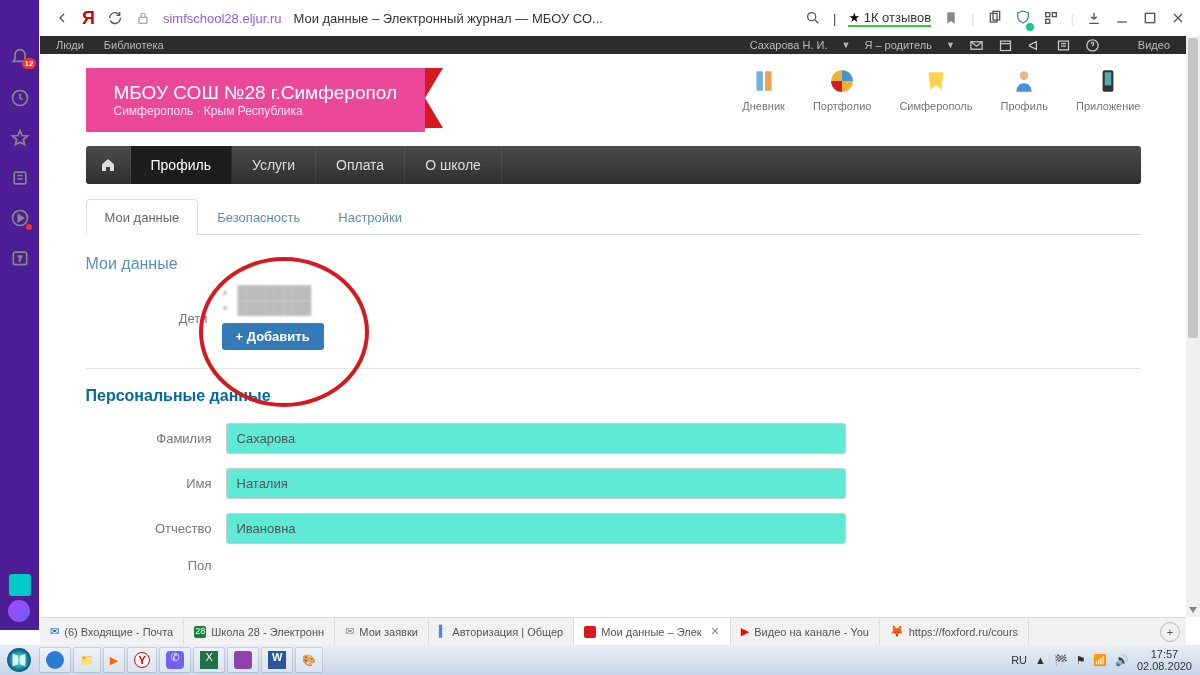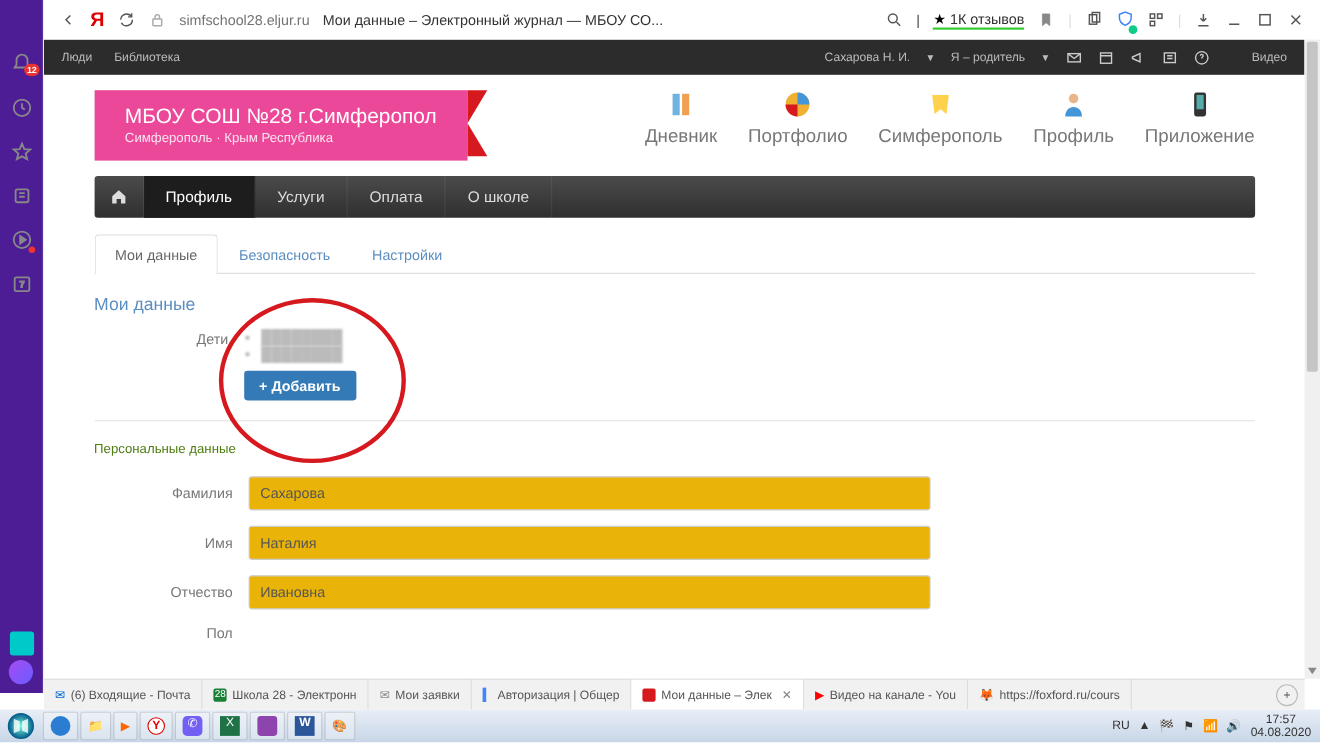--- a/index.html
+++ b/index.html
@@ -7,57 +7,57 @@
 
 .bsb{position:absolute;left:0;top:0;width:40px;height:630px;background:#4c1d95;border-right:1px solid #eee;display:flex;flex-direction:column;align-items:center;gap:20px;padding-top:48px}
 .bsb .ico{width:20px;height:20px;color:#888;position:relative}
 .badge{position:absolute;top:10px;left:12px;background:#e33;color:#fff;font-size:8px;border-radius:8px;padding:1px 3px;font-weight:bold}
 .bsb-bottom{position:absolute;bottom:8px;left:8px}
 .alice{width:22px;height:22px;border-radius:50%;background:linear-gradient(135deg,#a64bf4,#6a5cff)}
 .teal{width:22px;height:22px;background:#00c9c9;border-radius:3px;margin-bottom:34px}
 
 .top{position:absolute;left:40px;top:0;right:0;height:36px;display:flex;align-items:center;gap:12px;padding:0 14px;font-size:13px;color:#444}
 .top .sep{flex:1}
-.addr{color:#737373}
+.addr{color:#8b5cf6}
 .reviews{color:#333;border-bottom:2px solid #3c3}
 .reviews::before{content:"★ ";color:#000}
 .top svg,.top .ticon{width:16px;height:16px;color:#555}
 .ya{font-size:18px;color:#d00;font-weight:bold}
 
 .page{position:absolute;left:40px;top:36px;right:14px;bottom:46px;overflow:auto;background:#fff}
 .inner{width:1055px;margin:0 auto}
 
-.strip{background:#2c2c2c;height:32px;color:#bbb;font-size:11px;display:flex;align-items:center;padding:0 16px;gap:20px}
+.strip{background:#2c2c2c;height:18px;color:#bbb;font-size:11px;display:flex;align-items:center;padding:0 16px;gap:20px}
 .strip .r{margin-left:auto;display:flex;align-items:center;gap:14px}
 .strip svg{width:15px;height:15px;color:#ccc}
 
 .head{display:flex;padding:14px 0}
 .flag{background:#ec4899;color:#fff;padding:14px 28px;position:relative}
 .flag::after{content:"";position:absolute;left:100%;top:0;border-top:30px solid #d5191f;border-bottom:30px solid #d5191f;border-right:18px solid transparent}
 .flag h1{font-size:19px;font-weight:normal}
 .flag p{font-size:12px;opacity:.85}
 .icons{margin-left:auto;display:flex;gap:28px;align-items:flex-start}
-.icons .it{font-size:17px;color:#777}
+.icons .it{font-size:11px;color:#777}
 .icons .ic{width:26px;height:26px;margin:0 auto 6px}
 
 .tabs{background:linear-gradient(#4b4b4b,#2f2f2f);height:38px;display:flex;align-items:stretch;border-radius:3px}
 .tabs a{color:#ddd;font-size:14px;padding:0 20px;display:flex;align-items:center;border-right:1px solid rgba(255,255,255,.07);text-decoration:none}
 .tabs a.active{background:#1d1d1d;color:#fff}
 .tabs .home{padding:0 14px}
 
 .sub{display:flex;border-bottom:1px solid #ddd;margin-top:14px}
 .sub a{padding:10px 18px;font-size:13px;color:#5b8ec0;border:1px solid transparent;border-bottom:none;position:relative;top:1px;text-decoration:none}
 .sub a.active{color:#666;border-color:#ddd;background:#fff;border-radius:4px 4px 0 0}
 
 h2.sect{color:#5b8ec0;font-size:16px;font-weight:normal;margin:20px 0 12px}
-.sect2{color:#4d7c0f;font-size:12px;font-weight:normal;margin:14px 0 18px}
+.sect2{color:#0369a1;font-size:16px;font-weight:bold;margin:14px 0 18px}
 .row{display:flex;margin-bottom:14px;align-items:center}
 .row .lbl{width:140px;text-align:right;padding-right:14px;font-size:13px;color:#777}
 .row .val{flex:1;max-width:620px}
-.row input[type=text]{width:100%;padding:7px 10px;border:1px solid #ccc;border-radius:3px;font-size:13px;color:#555;background:#eab308}
+.row input[type=text]{width:100%;padding:7px 10px;border:1px solid #ccc;border-radius:3px;font-size:13px;color:#555;background:#5eead4}
 .children{font-size:13px;color:#777}
 .children ul{list-style:disc;padding-left:16px;color:#999}
 .children li{filter:blur(1px);color:#bbb}
 .btn-add{background:#337ab7;color:#fff;border:none;border-radius:3px;padding:6px 14px;font-size:13px;margin-top:8px;font-weight:bold;cursor:pointer}
 hr.div{border:none;border-top:1px solid #e4e4e4;margin:18px 0}
 .radio-row label{display:flex;align-items:center;gap:6px;font-size:13px;color:#666;margin-bottom:6px}
 .radio-row input{accent-color:#337ab7}
 
 .circle{position:absolute;border:4px solid #d5191f;border-radius:50%;width:170px;height:150px;pointer-events:none}
 
@@ -237,21 +237,21 @@
 
     <div class="sub">
       <a class="active">Мои данные</a>
       <a>Безопасность</a>
       <a>Настройки</a>
     </div>
 
     <h2 class="sect">Мои данные</h2>
 
     <div style="position:relative">
-      <div class="row" style="align-items:flex-start">
+      <div class="row" style="align-items:center">
         <div class="lbl" style="padding-top:2px;width:136px">Дети</div>
         <div class="children val">
           <ul>
             <li>████████</li>
             <li>████████</li>
           </ul>
           <button class="btn-add"><b>+ </b><span>Добавить</span></button>
         </div>
       </div>
       <div class="circle" style="left:113px;top:-28px"></div>
@@ -359,16 +359,16 @@
     </div>
   <div class="tray">
     <span>RU</span>
     <span>▲</span>
     <span>🏁</span>
     <span>⚑</span>
     <span>📶</span>
     <span>🔊</span>
     <div class="clk">
         <div>17:57</div>
-        <div>04.08.2020</div>
+        <div>02.08.2020</div>
       </div>
   </div>
 </div>
 
 </body></html>

